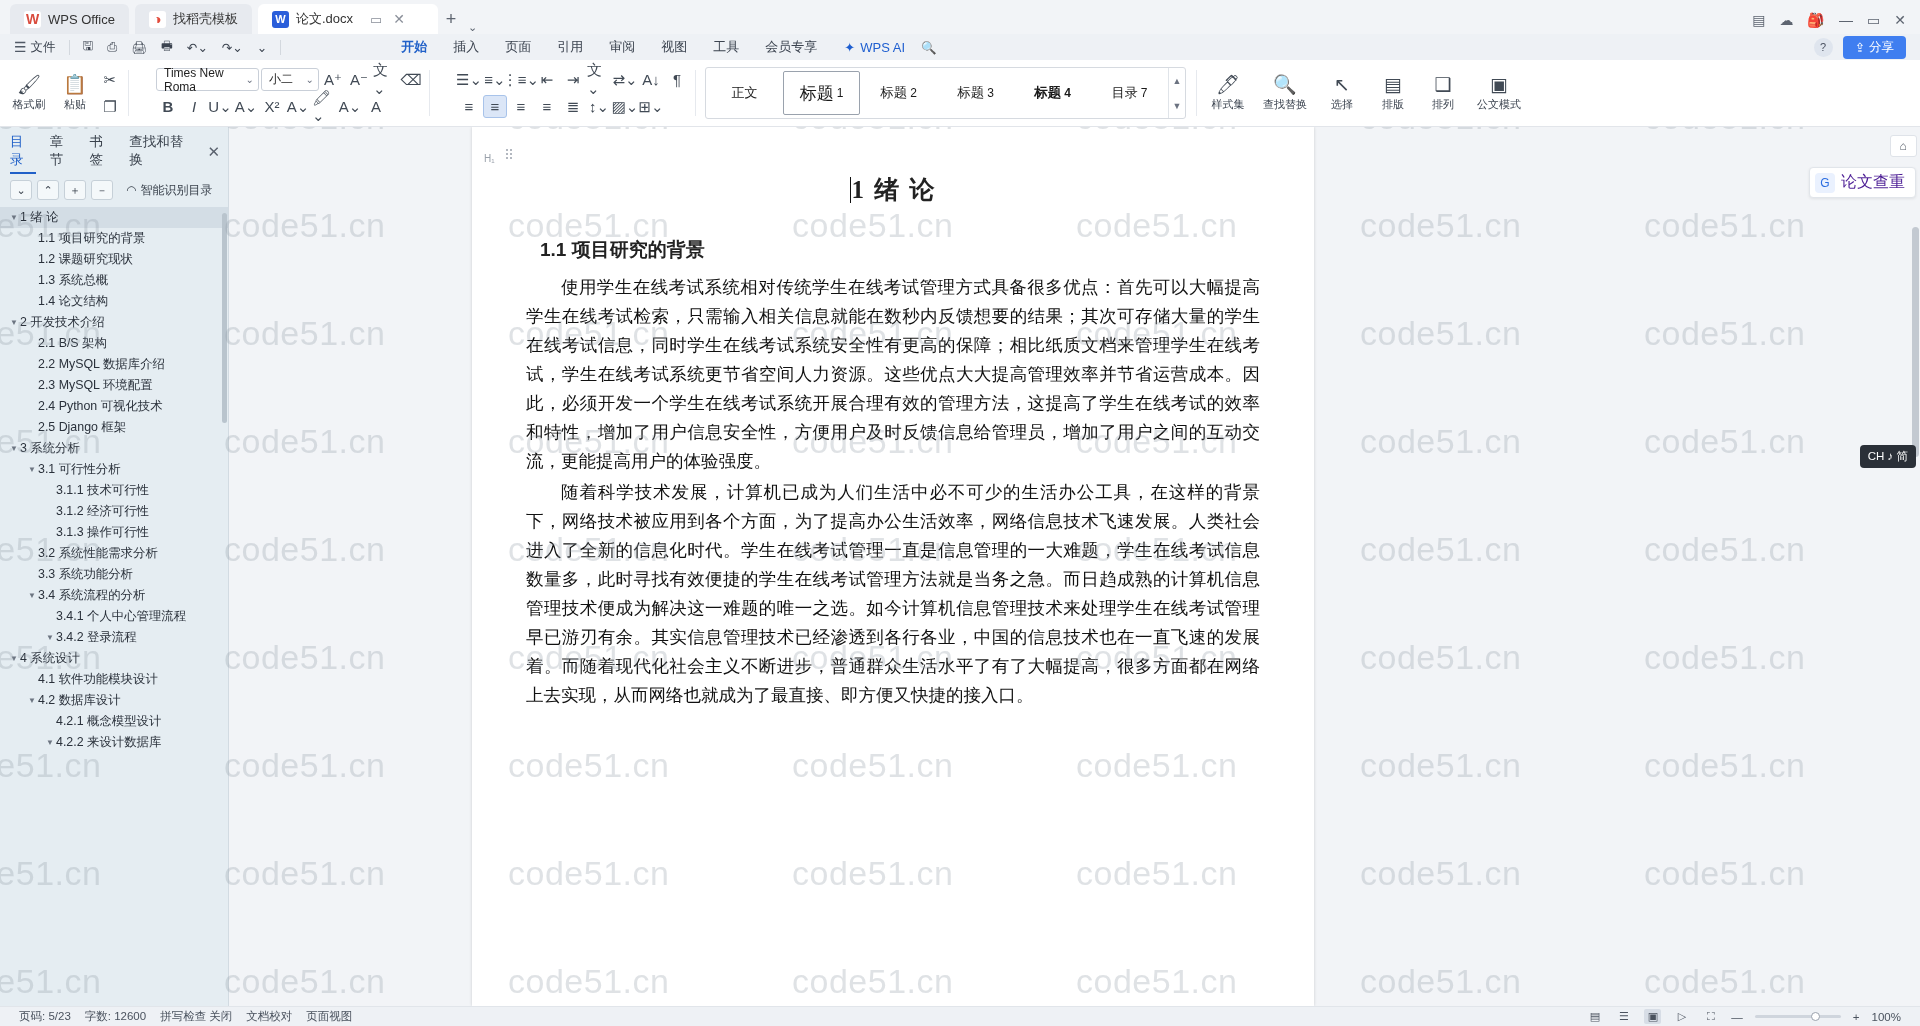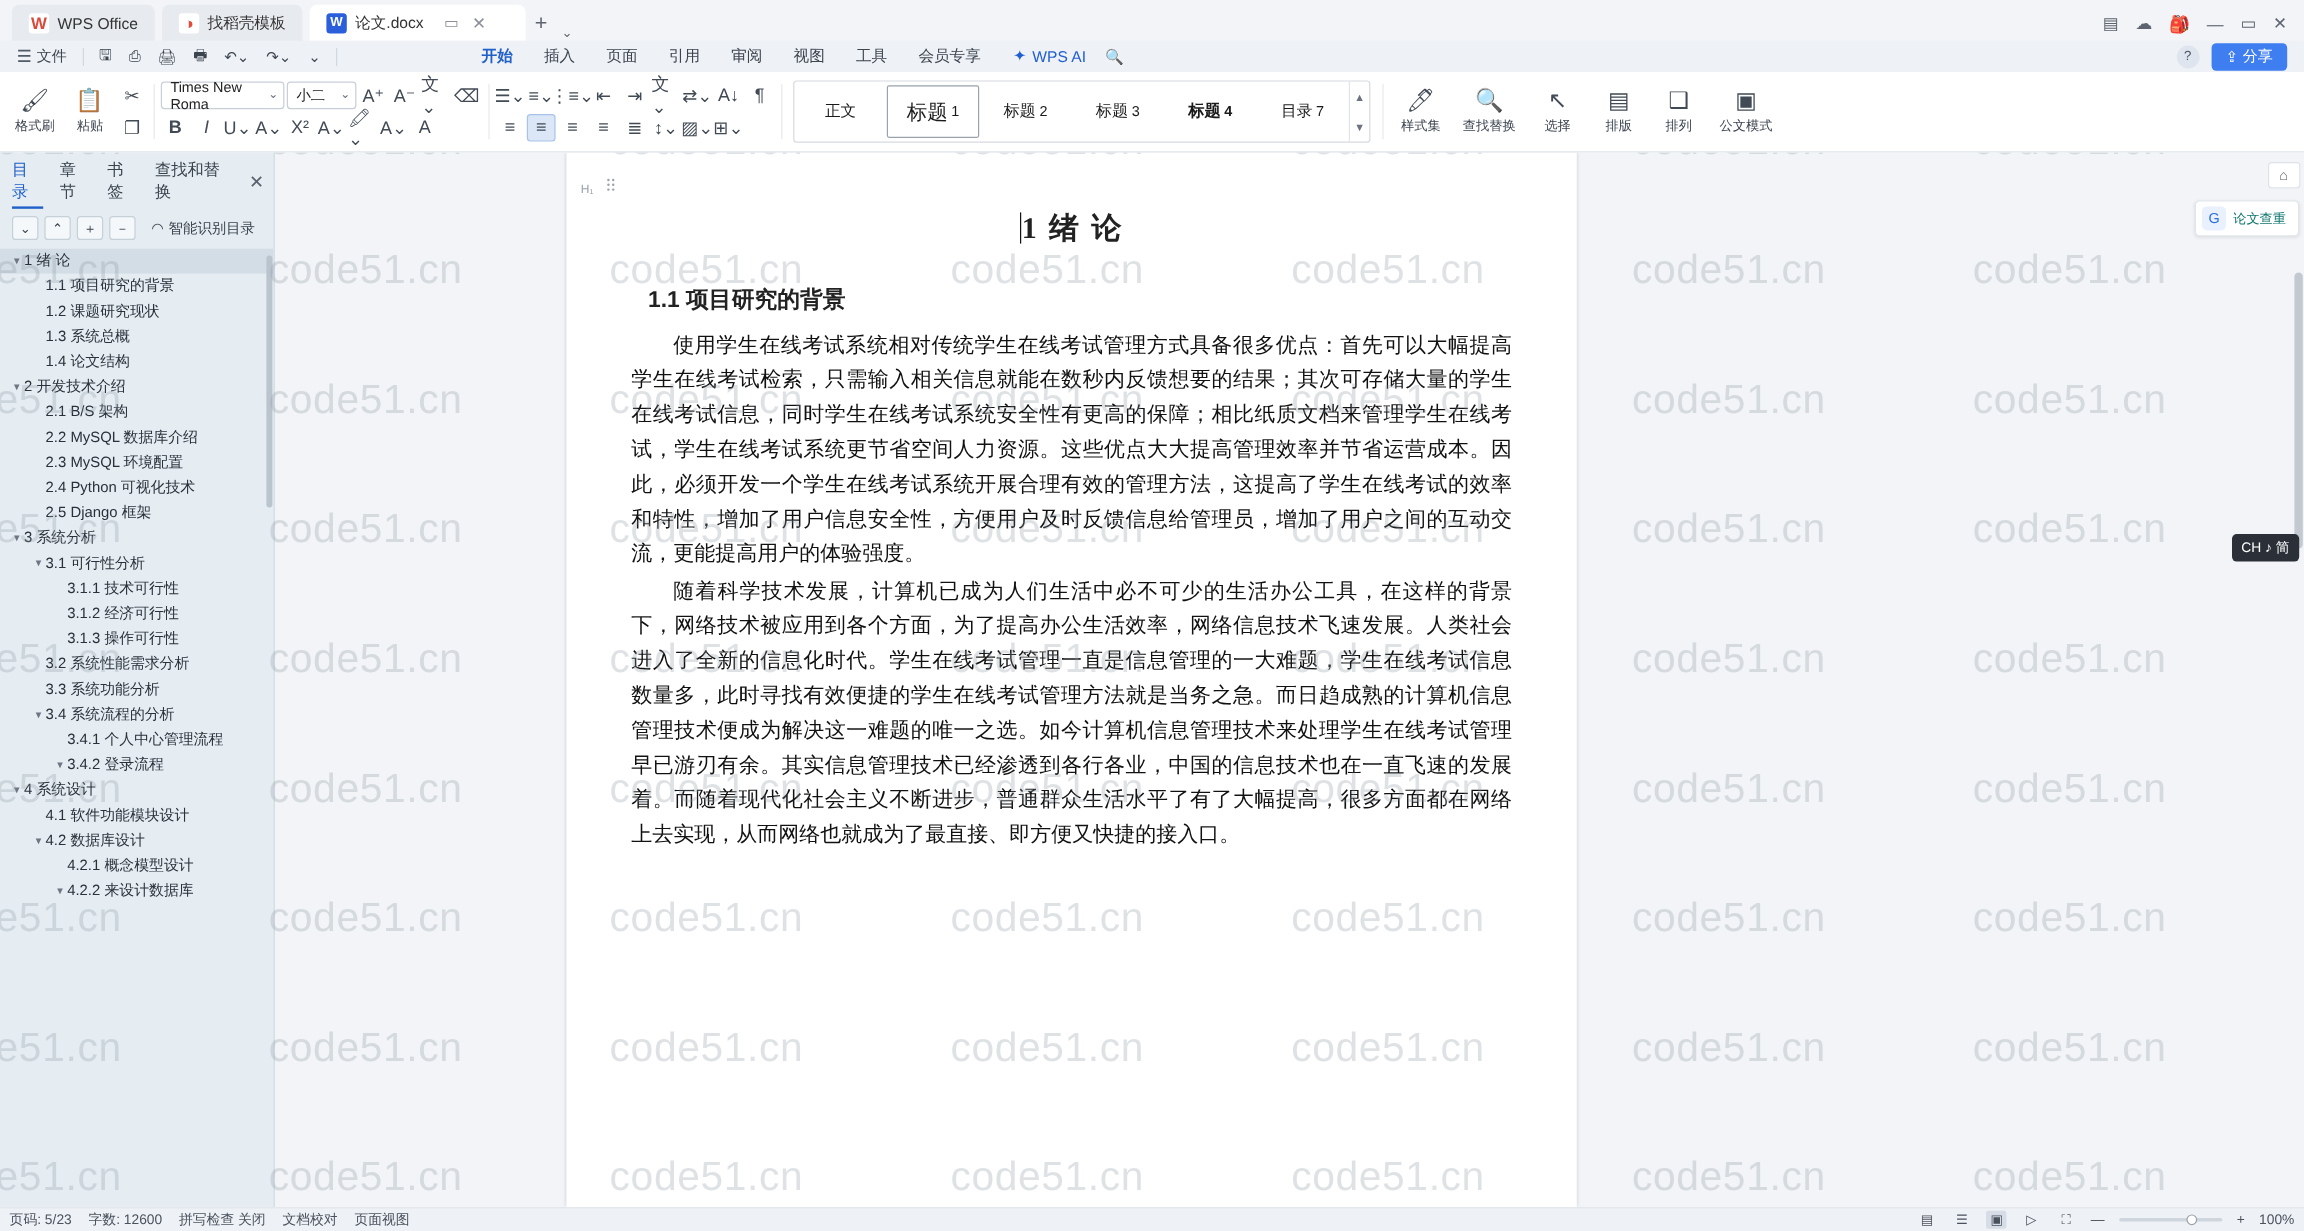--- a/index.html
+++ b/index.html
@@ -96,21 +96,21 @@
   .bigbtn .lb { font-size:11px; color:#3c4450; white-space:nowrap;}
   .smbtn { width:24px;height:23px; display:flex;align-items:center;justify-content:center;
      font-size:15px;color:#414a55;cursor:pointer;border-radius:3px;}
   .selbox { height:23px; border:1px solid #c9cfd8; border-radius:3px; background:#fff;
      display:flex; align-items:center; padding:0 4px 0 7px; font-size:12px; color:#222;
      cursor:pointer;}
   .selbox .cv{ margin-left:auto; padding-left:6px; color:#6b7280; font-size:10px;}
   .fontname { width:103px; }
   .fontsize { width:58px; }
   .twoRows { display:flex; flex-direction:column; gap:4px; justify-content:center;}
-  .rowline { display:flex; align-items:flex-end; gap:2px; }
+  .rowline { display:flex; align-items:flex-end; gap:2px;margin-left:22px; }
 
   
   .gallery {
     border:1px solid #d6dae0; border-radius:3px; height:52px; display:flex;
     align-items:stretch; margin:0 4px;
   }
   .gitem { width:77px; display:flex;align-items:center;justify-content:center;
      cursor:pointer; border:1px solid transparent; margin:3px 0; font-size:14px;
      color:#1a1a1a; white-space:nowrap;}
   .gitem.sel { border:1px solid #9aa2ad; border-radius:2px;}
@@ -183,34 +183,34 @@
   .rightfloat { position:absolute; right:3px; top:8px; width:28px; display:flex;
      flex-direction:column; align-items:center; gap:4px; z-index:55;}
   .rfbtn { width:27px; height:22px; background:#fff; border:1px solid #dfe3e9;
      border-radius:3px; display:flex; align-items:center; justify-content:center;
      font-size:12px; color:#555d68; cursor:pointer;}
   .aicard { position:absolute; right:4px; top:40px; display:flex; align-items:center;
      gap:6px; background:#fff; border:1px solid #e1e5ea; border-radius:4px;
      padding:4px 10px 4px 5px; box-shadow:0 1px 3px rgba(0,0,0,.08); z-index:56; cursor:pointer;}
   .aicard .lg { width:20px;height:20px;border-radius:4px;background:#eaf1fe;
      color:#2a6ce0;display:flex;align-items:center;justify-content:center;font-size:12px;}
-  .aicard .tx{ font-size:11px; color:#0f766e;}
+  .aicard .tx{ font-size:16px; color:#4c1d95;}
   .imebadge { position:absolute; right:4px; top:318px; background:#2b3038; color:#fff;
      border-radius:4px; font-size:11.5px; padding:4px 8px; display:flex; gap:4px;
      align-items:center; z-index:56;}
 
   
   .docscroll { position:absolute; right:0; top:16px; bottom:0; width:9px; }
   .docscroll i{ position:absolute; left:1px; width:7px; top:84px; height:230px;
      background:#c3c9d1; border-radius:4px;}
 
   
   .status {
     position:absolute; left:0; right:0; bottom:0; height:20px; background:#eef1f5;
-    display:flex; align-items:center; padding:0 8px; font-size:11.5px; color:#4a525e;
+    display:flex; align-items:center; padding:0 19px; font-size:11.5px; color:#4a525e;
     border-top:1px solid #e1e5ea; z-index:70; gap:14px;text-align:center;
   }
   .status .s{ cursor:pointer; white-space:nowrap;}
   .status .right{ margin-left:auto; display:flex; align-items:center; gap:12px;}
   .vbtn{ width:17px;height:15px;border-radius:2px;display:flex;align-items:center;
     justify-content:center;font-size:11px;color:#4a525e;cursor:pointer;}
   .vbtn.on{ background:#d7dde6;}
   .zline{ width:86px;height:3px;background:#cfd5dd;border-radius:2px;position:relative;}
   .zline b{position:absolute;left:56px;top:-3px;width:9px;height:9px;border-radius:50%;
      background:#fff;border:1px solid #9aa2ad;}

